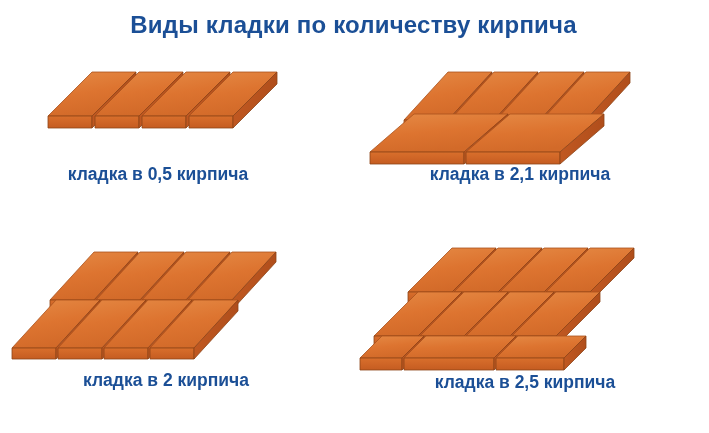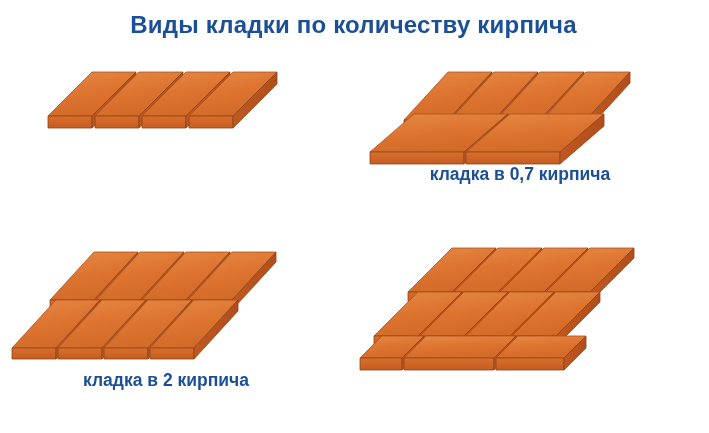--- a/index.html
+++ b/index.html
@@ -105,20 +105,21 @@
         <polygon points="134,58 178,58 178,70 134,70" fill="url(#gFront)" stroke="#8d4418" stroke-width="0.8"></polygon>
         <polygon points="178,58 222,14 222,26 178,70" fill="url(#gSide)" stroke="#8d4418" stroke-width="0.8"></polygon>
       </g>
 
       <g>
         <polygon points="181,58 225,14 269,14 225,58" fill="url(#gTop)" stroke="#a9521d" stroke-width="0.8"></polygon>
         <polygon points="181,58 225,58 225,70 181,70" fill="url(#gFront)" stroke="#8d4418" stroke-width="0.8"></polygon>
         <polygon points="225,58 269,14 269,26 225,70" fill="url(#gSide)" stroke="#8d4418" stroke-width="0.8"></polygon>
       </g>
     </svg>
+    <div class="caption" id="cap-half">кладка в 0,5 кирпича</div>
   </div>
 
   <div class="panel" id="panel-onehalf">
     <svg class="figure" width="320" height="120" viewBox="0 0 320 120">
 
       <g>
         <g>
           <polygon points="44,68 88,20 132,20 88,68" fill="url(#gTop)" stroke="#a9521d" stroke-width="0.8"></polygon>
           <polygon points="44,68 88,68 88,79 44,79" fill="url(#gFront)" stroke="#8d4418" stroke-width="0.8"></polygon>
           <polygon points="88,68 132,20 132,31 88,79" fill="url(#gSide)" stroke="#8d4418" stroke-width="0.8"></polygon>
@@ -146,21 +147,21 @@
           <polygon points="10,100 104,100 104,112 10,112" fill="url(#gFront)" stroke="#8d4418" stroke-width="0.8"></polygon>
           <polygon points="104,100 148,62 148,74 104,112" fill="url(#gSide)" stroke="#8d4418" stroke-width="0.8"></polygon>
         </g>
         <g>
           <polygon points="106,100 150,62 244,62 200,100" fill="url(#gTop)" stroke="#a9521d" stroke-width="0.8"></polygon>
           <polygon points="106,100 200,100 200,112 106,112" fill="url(#gFront)" stroke="#8d4418" stroke-width="0.8"></polygon>
           <polygon points="200,100 244,62 244,74 200,112" fill="url(#gSide)" stroke="#8d4418" stroke-width="0.8"></polygon>
         </g>
       </g>
     </svg>
-    <div class="caption" id="cap-onehalf">кладка в 0,7 кирпича</div>
+    <div class="caption" id="cap-onehalf">кладка в 2,1 кирпича</div>
   </div>
 
   <div class="panel" id="panel-two">
     <svg class="figure" width="300" height="140" viewBox="0 0 300 140">
 
       <g>
         <g>
           <polygon points="42,62 86,14 130,14 86,62" fill="url(#gTop)" stroke="#a9521d" stroke-width="0.8"></polygon>
           <polygon points="42,62 86,62 86,72 42,72" fill="url(#gFront)" stroke="#8d4418" stroke-width="0.8"></polygon>
           <polygon points="86,62 130,14 130,24 86,72" fill="url(#gSide)" stroke="#8d4418" stroke-width="0.8"></polygon>
@@ -268,15 +269,16 @@
           <polygon points="44,126 134,126 134,138 44,138" fill="url(#gFront)" stroke="#8d4418" stroke-width="0.8"></polygon>
           <polygon points="134,126 156,104 156,116 134,138" fill="url(#gSide)" stroke="#8d4418" stroke-width="0.8"></polygon>
         </g>
         <g>
           <polygon points="136,126 158,104 226,104 204,126" fill="url(#gTop)" stroke="#a9521d" stroke-width="0.8"></polygon>
           <polygon points="136,126 204,126 204,138 136,138" fill="url(#gFront)" stroke="#8d4418" stroke-width="0.8"></polygon>
           <polygon points="204,126 226,104 226,116 204,138" fill="url(#gSide)" stroke="#8d4418" stroke-width="0.8"></polygon>
         </g>
       </g>
     </svg>
+    <div class="caption" id="cap-twohalf">кладка в 2,5 кирпича</div>
   </div>
 
 </div>
 
 </body></html>

